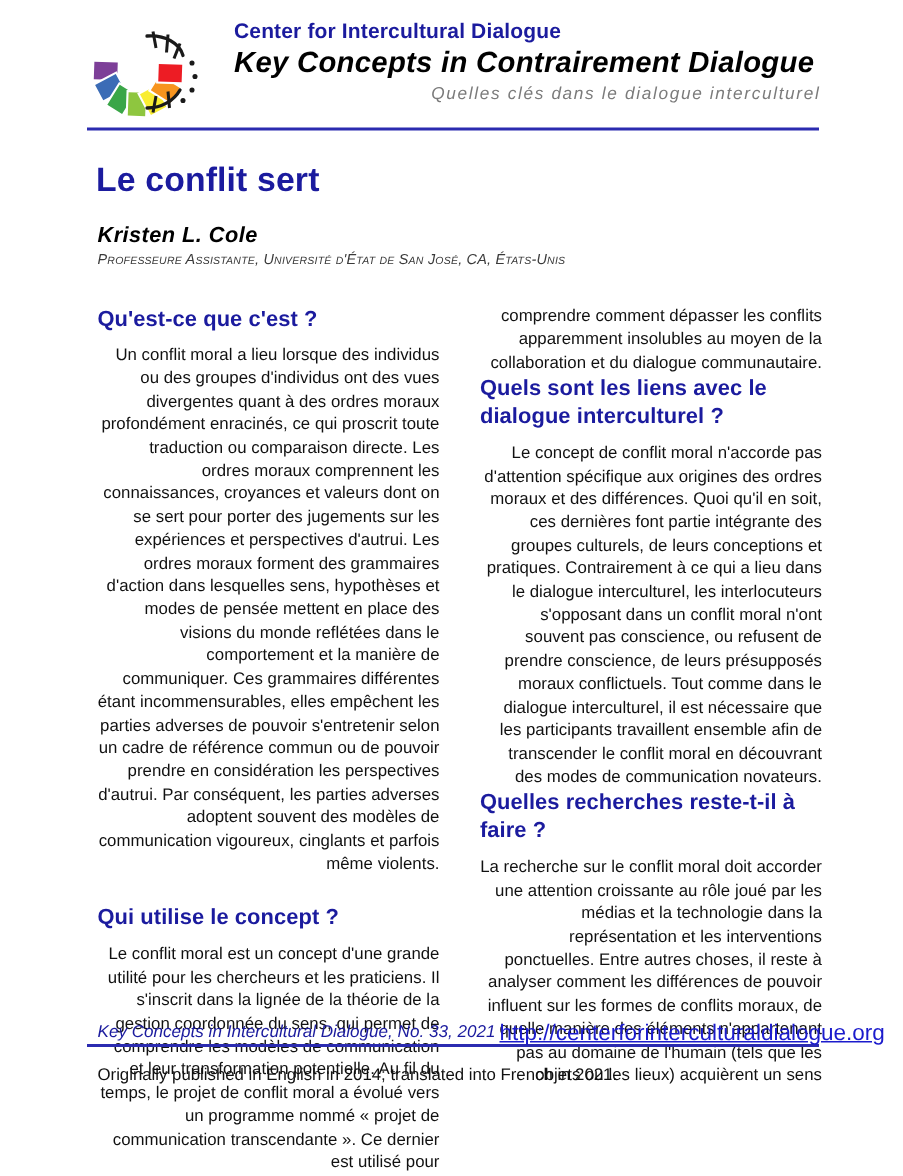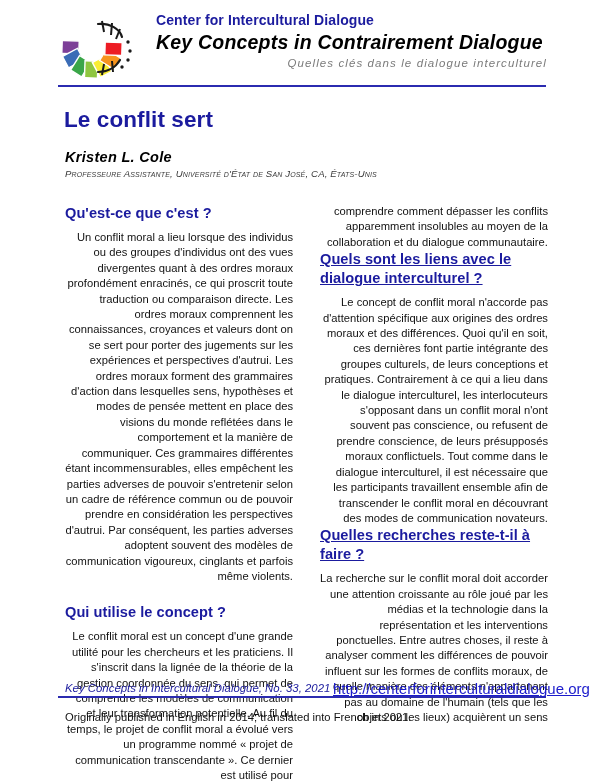--- a/index.html
+++ b/index.html
@@ -154,21 +154,21 @@
   p.body {
     margin: 0;
     color: #111111;
     font-size: 11.2px;
     line-height: 15.4px;
     text-align: right;
     letter-spacing: 0.02px;
   }
 
   .gap-before-head { margin-top: 19px; }
-  .gap-right-head  { margin-top: 20px; text-decoration: underline; }
+  .gap-right-head  { margin-top: 20px; }
 
   
   .footer {
     position: absolute;
     left: 65px;
     top: 680px;
     width: 481px;
   }
   .footer-row {
     position: relative;

